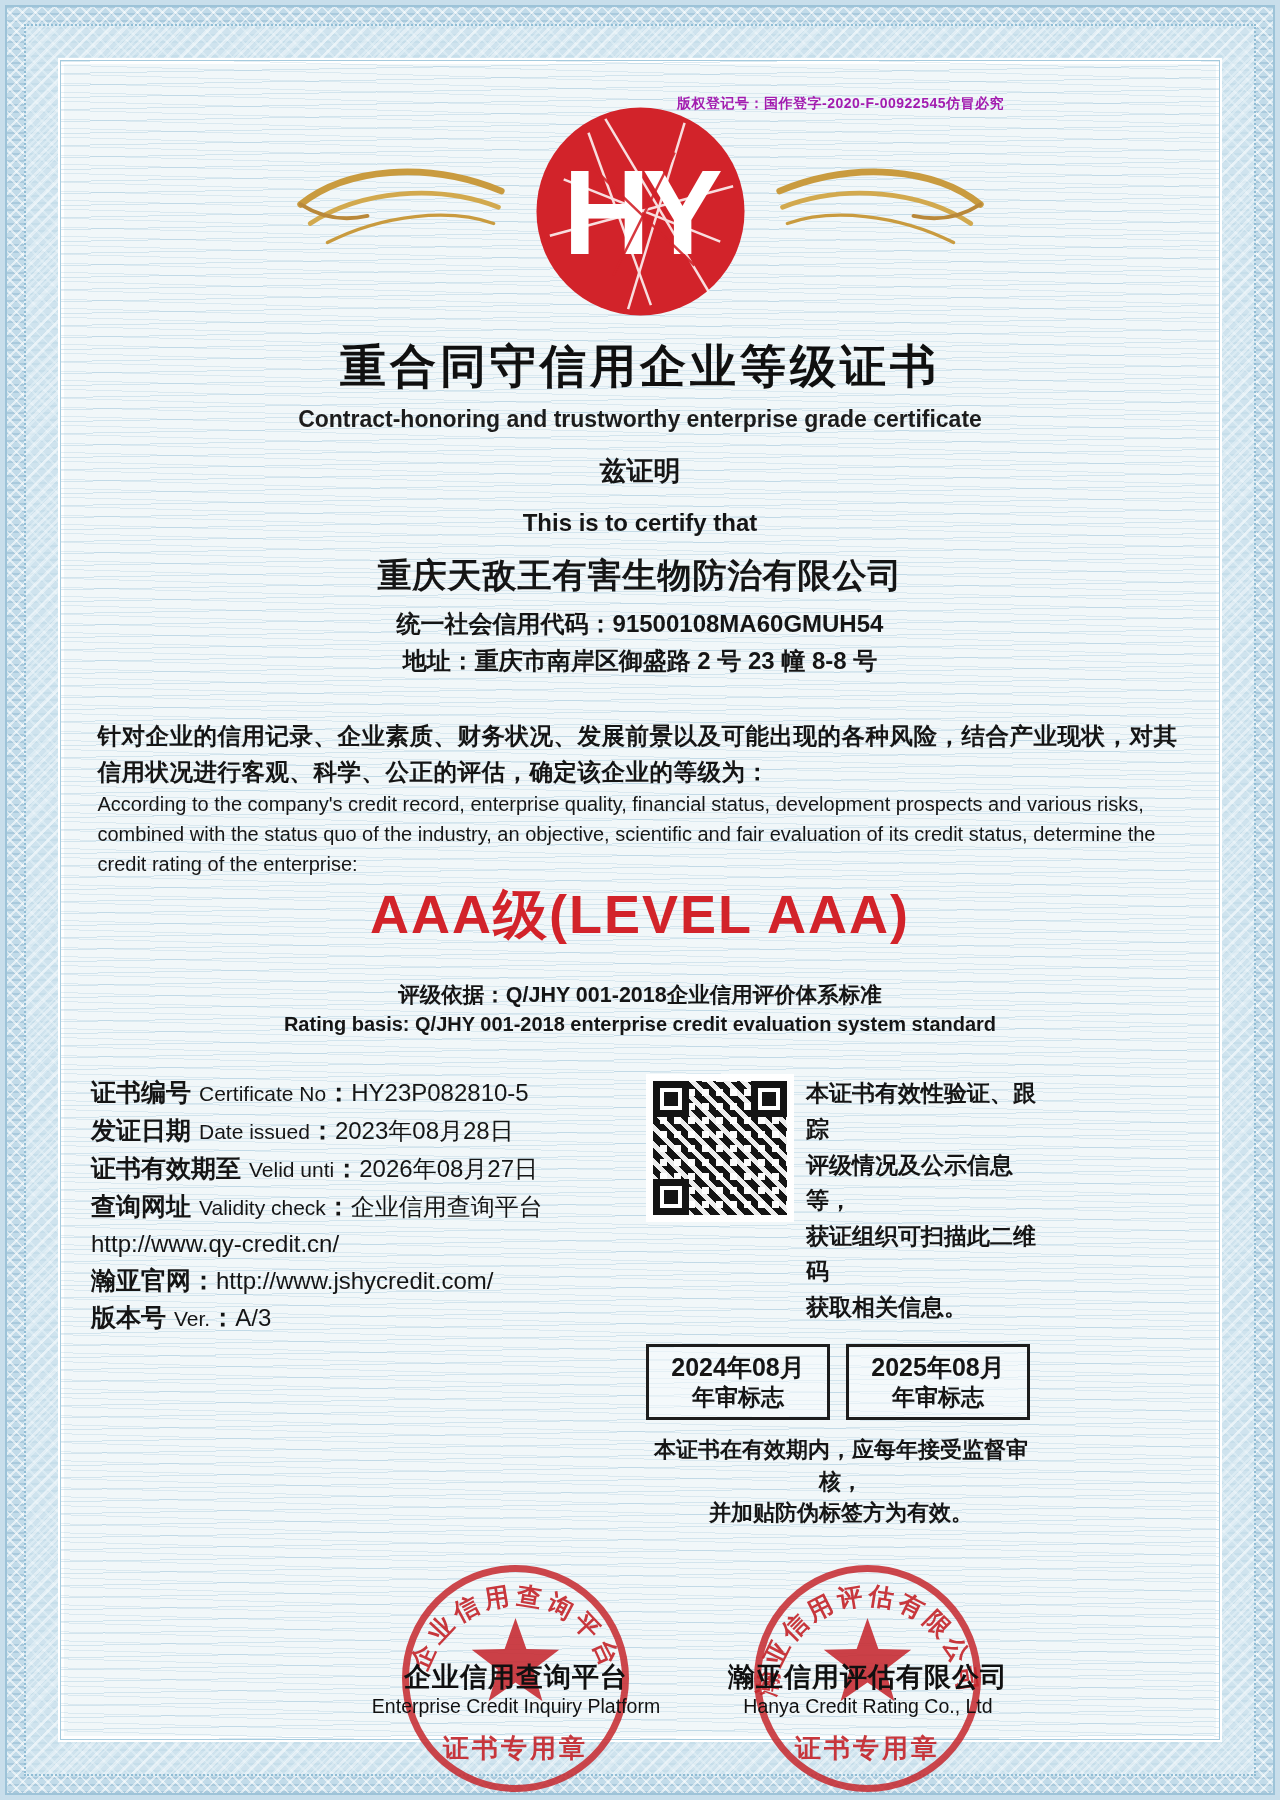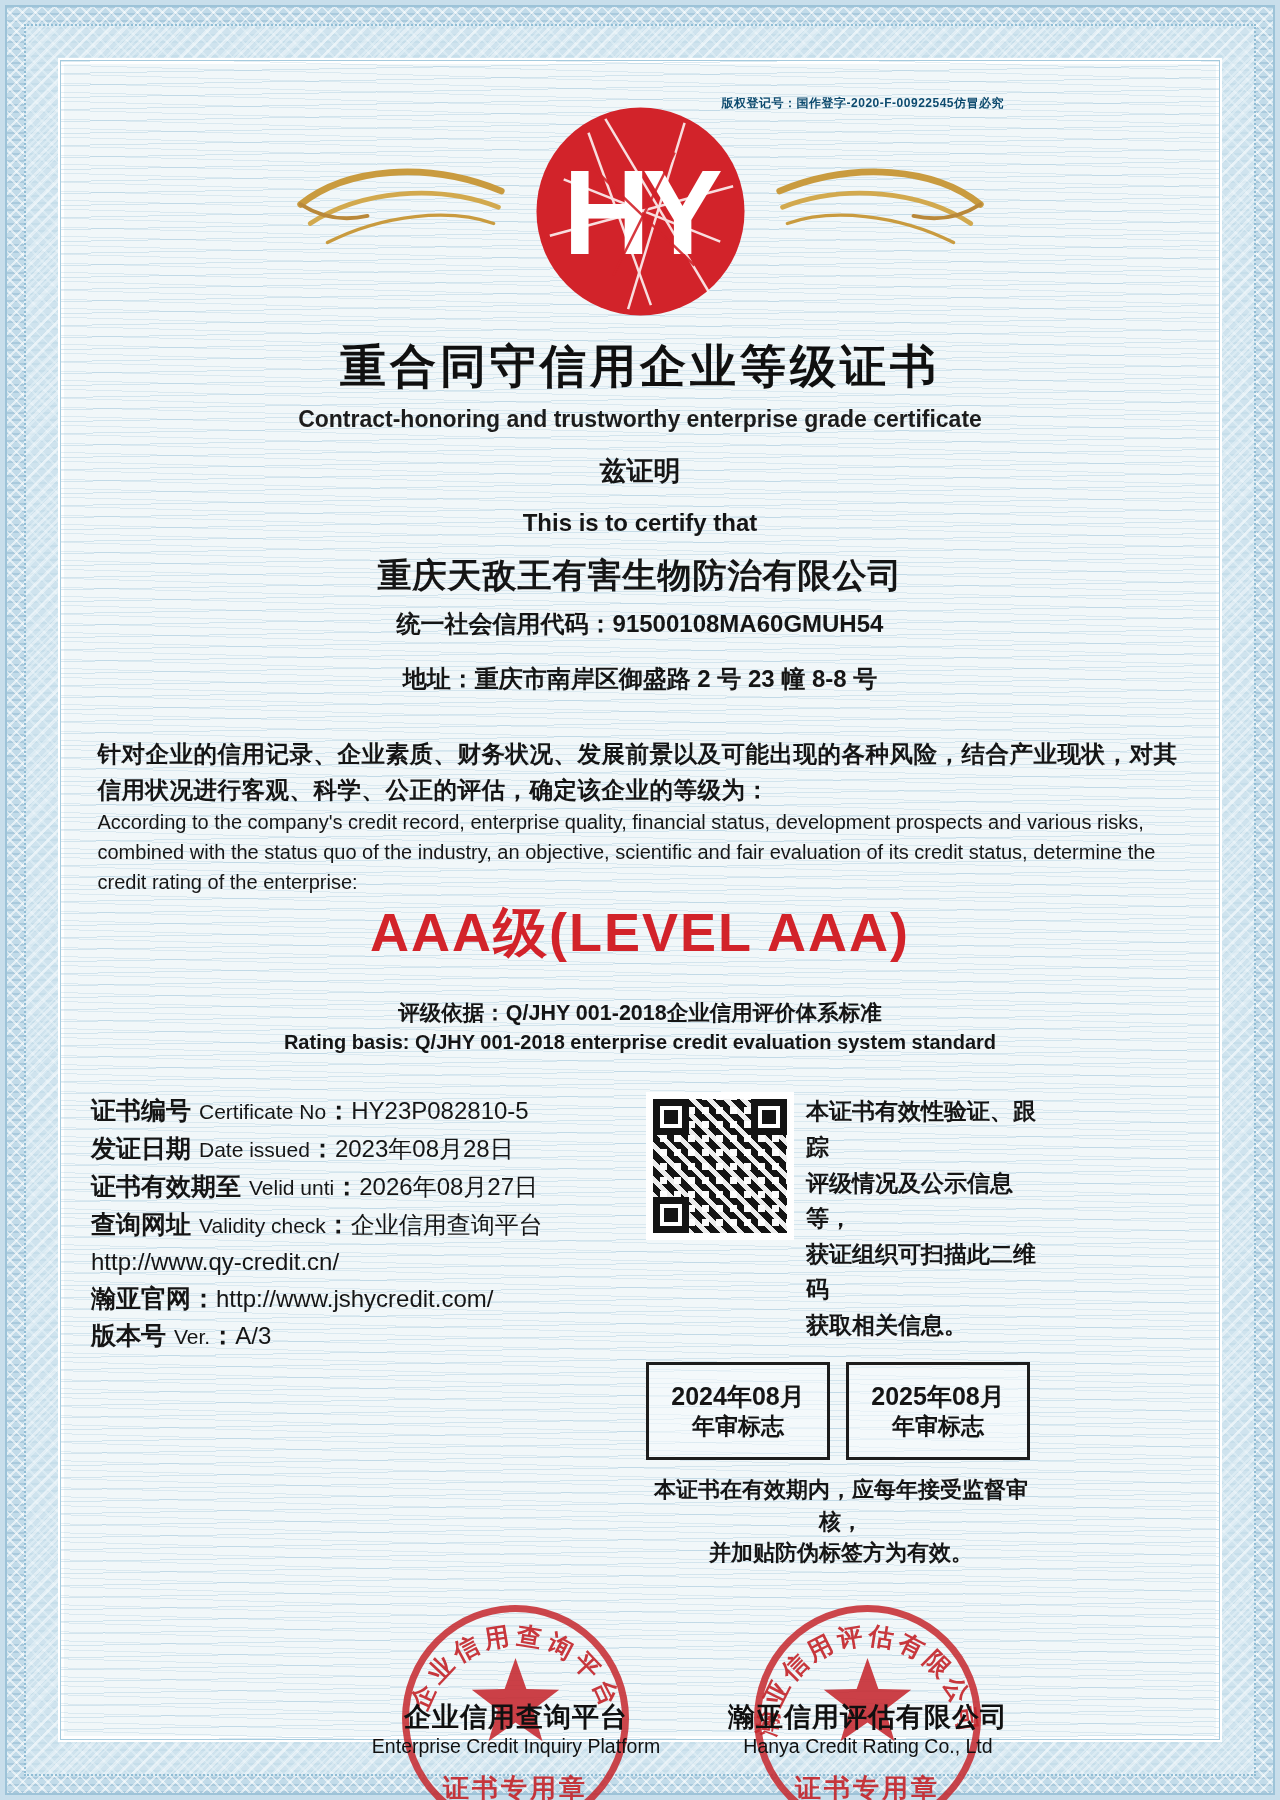--- a/index.html
+++ b/index.html
@@ -20,33 +20,33 @@
       repeating-linear-gradient(135deg, rgba(255,255,255,.4) 0 3px, rgba(255,255,255,0) 3px 10px),
       rgba(214,232,241,.65); }
   .inner { position:absolute; inset:60px; background:#f1f7f9; border:1px solid #a5cbde;
     box-shadow: inset 0 0 0 3px #ffffff, 0 0 0 2px #ffffff; }
   .inner .waves-a, .inner .waves-b { position:absolute; inset:0; pointer-events:none; z-index:0; }
   .waves-a { background:repeating-linear-gradient(179deg, rgba(139,185,210,.30) 0 1px, rgba(255,255,255,0) 1px 12px); }
   .waves-b { background:repeating-linear-gradient(181.6deg, rgba(116,168,198,.18) 0 1px, rgba(255,255,255,0) 1px 9px); }
 
   .content { position:relative; z-index:1; width:100%; height:100%; }
 
-  .copyright { position:absolute; top:34px; right:215px; font-size:12px; font-weight:bold; color:#0c4a6e; letter-spacing:.5px; }
+  .copyright { position:absolute; top:34px; right:215px; font-size:14px; font-weight:bold; color:#a21caf; letter-spacing:.5px; }
 
   .logo-row { display:flex; justify-content:center; align-items:center; gap:26px; padding-top:44px; }
   .flourish { flex:0 0 auto; }
   .flourish.right svg { transform:scaleX(-1); }
 
   .title-cn { margin-top:14px; text-align:center; font-size:46px; font-weight:bold; letter-spacing:4px; color:#101010; }
   .title-en { margin-top:8px; text-align:center; font-size:23px; font-weight:600; color:#1c1c1c; }
   .certify-cn { margin-top:20px; text-align:center; font-size:27px; font-weight:600; }
   .certify-en { margin-top:20px; text-align:center; font-size:24px; font-weight:600; }
   .company { margin-top:16px; text-align:center; font-size:34px; font-weight:bold; letter-spacing:1px; }
   .code-line { margin-top:9px; text-align:center; font-size:24px; font-weight:600; }
-  .addr-line { margin-top:23px; text-align:center; font-size:24px; font-weight:600; }
+  .addr-line { margin-top:5px; text-align:center; font-size:24px; font-weight:600; }
 
   .para { width:1085px; margin:42px auto 0; }
   .para-cn { font-size:23.5px; font-weight:600; line-height:1.52; letter-spacing:.5px; }
   .para-en { font-size:20px; line-height:1.48; color:#161616; }
 
   .level { text-align:center; font-size:54px; font-weight:bold; letter-spacing:2px; }
   .basis-cn { margin-top:28px; text-align:center; font-size:21.5px; font-weight:600; }
   .basis-en { margin-top:4px; text-align:center; font-size:20px; font-weight:600; }
 
   .details-row { display:flex; margin-top:38px; padding-left:30px; }
@@ -63,21 +63,21 @@
     background:
       repeating-linear-gradient(45deg, rgba(255,255,255,.92) 0 5px, rgba(255,255,255,0) 5px 12px),
       repeating-linear-gradient(0deg, #141414 0 7px, rgba(255,255,255,0) 7px 14px),
       repeating-linear-gradient(90deg, #141414 0 7px, #fbfbfb 7px 14px); }
   .qr .f { position:absolute; width:36px; height:36px; border:7px solid #141414; background:#fff; }
   .qr .f::after { content:""; position:absolute; inset:4px; background:#141414; }
   .f.tl { top:7px; left:7px; } .f.tr { top:7px; right:7px; } .f.bl { bottom:7px; left:7px; }
   .qr-note { font-size:23px; font-weight:600; line-height:1.55; padding-top:2px; }
 
   .boxes-row { display:flex; gap:16px; margin-top:18px; }
-  .year-box { width:184px; height:98px; border:3px solid #1d1d1d; display:flex; flex-direction:column; justify-content:center; align-items:center; background:rgba(248,252,253,.5); }
+  .year-box { width:184px; height:76px; border:3px solid #1d1d1d; display:flex; flex-direction:column; justify-content:center; align-items:center; background:rgba(248,252,253,.5); }
   .year-box .p { font-size:25px; font-weight:600; line-height:1.3; }
   .year-box .l { font-size:23px; font-weight:600; line-height:1.3; }
 
   .sup-note { margin-top:14px; text-align:center; font-size:22px; font-weight:600; line-height:1.45; }
 
   .seals { position:relative; height:252px; margin-top:26px; }
   .seal-group { position:absolute; top:0; width:350px; height:252px; }
   .seal-group.left { left:280px; } .seal-group.right { left:632px; }
   .seal-svg { position:absolute; left:57px; top:6px; }
   .seal-label-cn { position:absolute; top:104px; width:100%; text-align:center; font-size:27px; font-weight:bold; color:#101010; letter-spacing:1px; }

